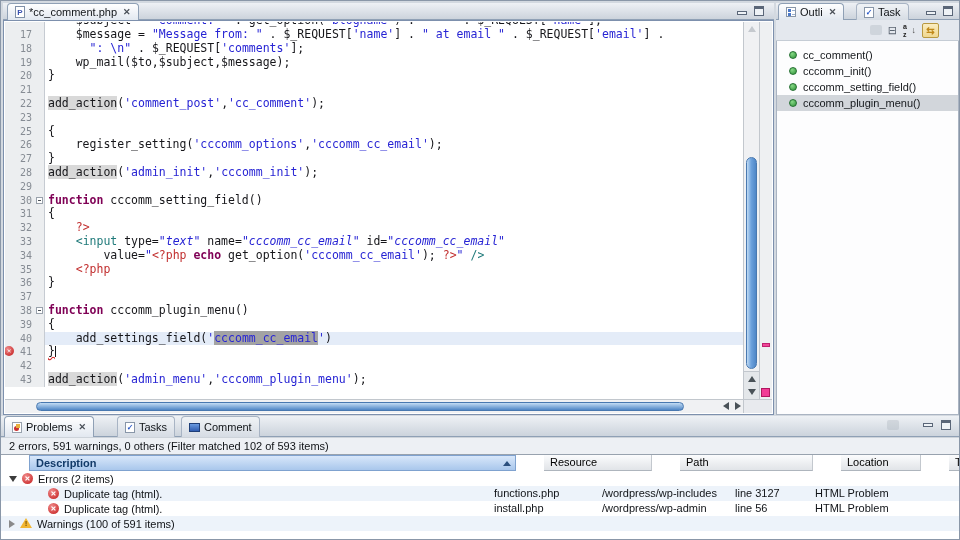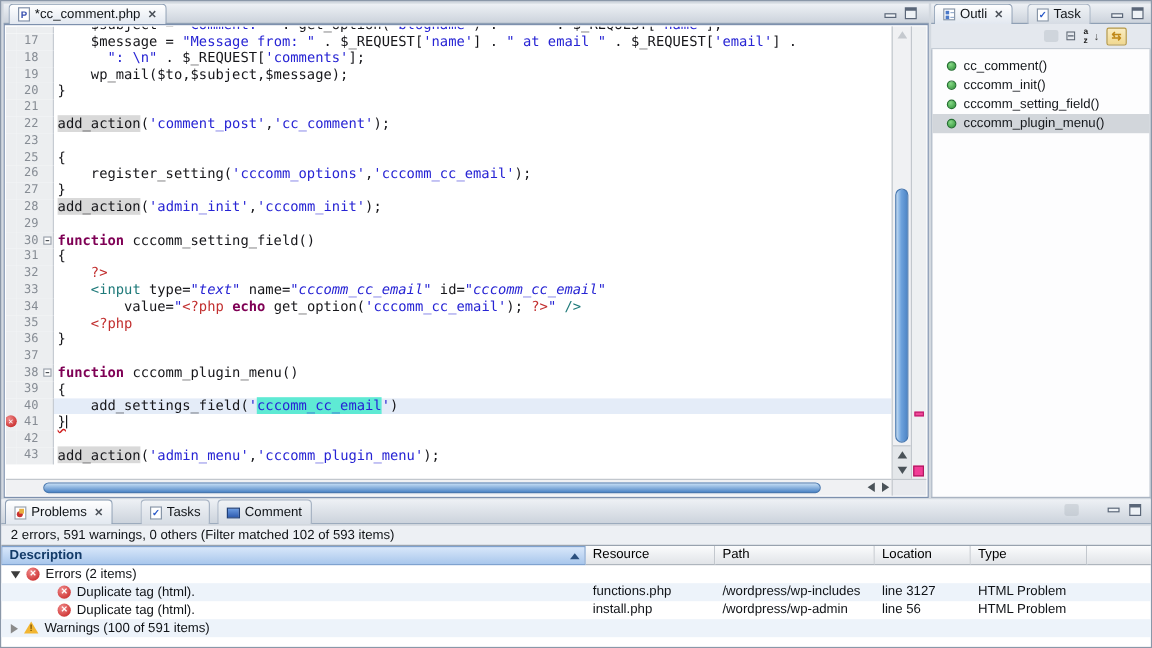--- a/index.html
+++ b/index.html
@@ -48,21 +48,21 @@
              font-weight:bold; line-height:10px; text-align:center; }
   .caret { display:inline-block; width:1.5px; height:11px; background:#15161a; vertical-align:-2px; }
   .sg-pl { color:#16161a; }
   .sg-va { color:#16161a; }
   .sg-st { color:#2724d4; }
   .sg-kw { color:#7f0055; font-weight:bold; }
   .sg-php { color:#c22f2f; }
   .sg-tag { color:#1f7a7a; }
   .sg-at { color:#2724d4; font-style:italic; }
   .sg-oc { color:#16161a; background:#d9d9d9; }
-  .sg-os { color:#2724d4; background:#5eead4; }
+  .sg-os { color:#2724d4; background:#a3a3a3; }
   .sg-er { color:#16161a; text-decoration-line:underline; text-decoration-style:wavy;
            text-decoration-color:#d02020; text-underline-offset:1px; }
 
   
   .vsb { position:absolute; top:1px; right:14px; width:16px; bottom:15px; background:#f0f1f3; border-left:1px solid #c2c7cd; }
   .vtoparrow { position:absolute; top:4px; left:4px; width:0; height:0; border-left:4px solid transparent;
                border-right:4px solid transparent; border-bottom:6px solid #9aa2aa; opacity:.5; }
   .vthumb { position:absolute; left:2px; right:2px; top:135px; height:212px; border-radius:7px;
             background:linear-gradient(90deg,#c2dcf4,#6da2dd 45%,#4f86c6); border:1px solid #4878b0; }
   .vbtns { position:absolute; left:0; right:0; bottom:0; height:28px; background:#e4e7ea; border-top:1px solid #c2c7cd; }
@@ -116,21 +116,21 @@
   .probicon { width:10px; height:11px; background:#fff; border:1px solid #98a2ae; position:relative; flex:none; }
   .probicon::before { content:""; position:absolute; left:1px; bottom:1px; width:5px; height:5px; border-radius:50%; background:#c83030; }
   .probicon::after { content:""; position:absolute; right:1px; top:1px; width:4px; height:4px; background:#e8b040; }
   .consicon { width:11px; height:9px; background:linear-gradient(#6a9ae0,#2f5cb0); border:1px solid #1f3f78; flex:none; }
   .bicons { position:absolute; right:10px; top:4px; display:flex; gap:8px; align-items:center; }
   .status { position:absolute; top:21px; left:0; right:0; height:17px; background:#edf0f4;
             border-top:1px solid #cdd3da; font-size:11px; color:#101317; padding:2px 0 0 8px; }
   .tbl { position:absolute; top:38px; left:0; right:0; bottom:0; background:#fff; border-top:1px solid #98a2ae; }
   .th { display:flex; height:16px; font-size:11px; }
   .th > div { padding:1px 0 0 6px; background:linear-gradient(#fbfcfd,#e1e4e8);
-              border-right:1px solid #c3c8ce; border-bottom:1px solid #aeb5bd; white-space:nowrap; overflow:hidden; }
+              border-right:1px solid #c3c8ce; border-bottom:1px solid #aeb5bd; white-space:nowrap; overflow:hidden;margin-left:28px; }
   .th .desc { background:linear-gradient(#d8e7fa,#a9c7ec); border:1px solid #7fa2cf;
               color:#123a68; font-weight:bold; position:relative; }
   .sortup { position:absolute; right:4px; top:5px; width:0; height:0; border-left:4px solid transparent;
             border-right:4px solid transparent; border-bottom:5px solid #2a4f7e; }
   .w0 { width:487px; flex:none; } .w1 { width:108px; flex:none; } .w2 { width:133px; flex:none; }
   .w3 { width:80px; flex:none; } .w4 { width:97px; flex:none; } .wf { flex:1; }
   .tr { display:flex; height:15px; font-size:11px; align-items:center; color:#101317; }
   .tr:nth-child(even) { background:#edf3fa; }
   .tr .td { padding-left:6px; white-space:nowrap; overflow:hidden; height:15px; line-height:15px; }
   .tr .desc { display:flex; align-items:center; gap:5px; padding-left:8px; line-height:normal; }

